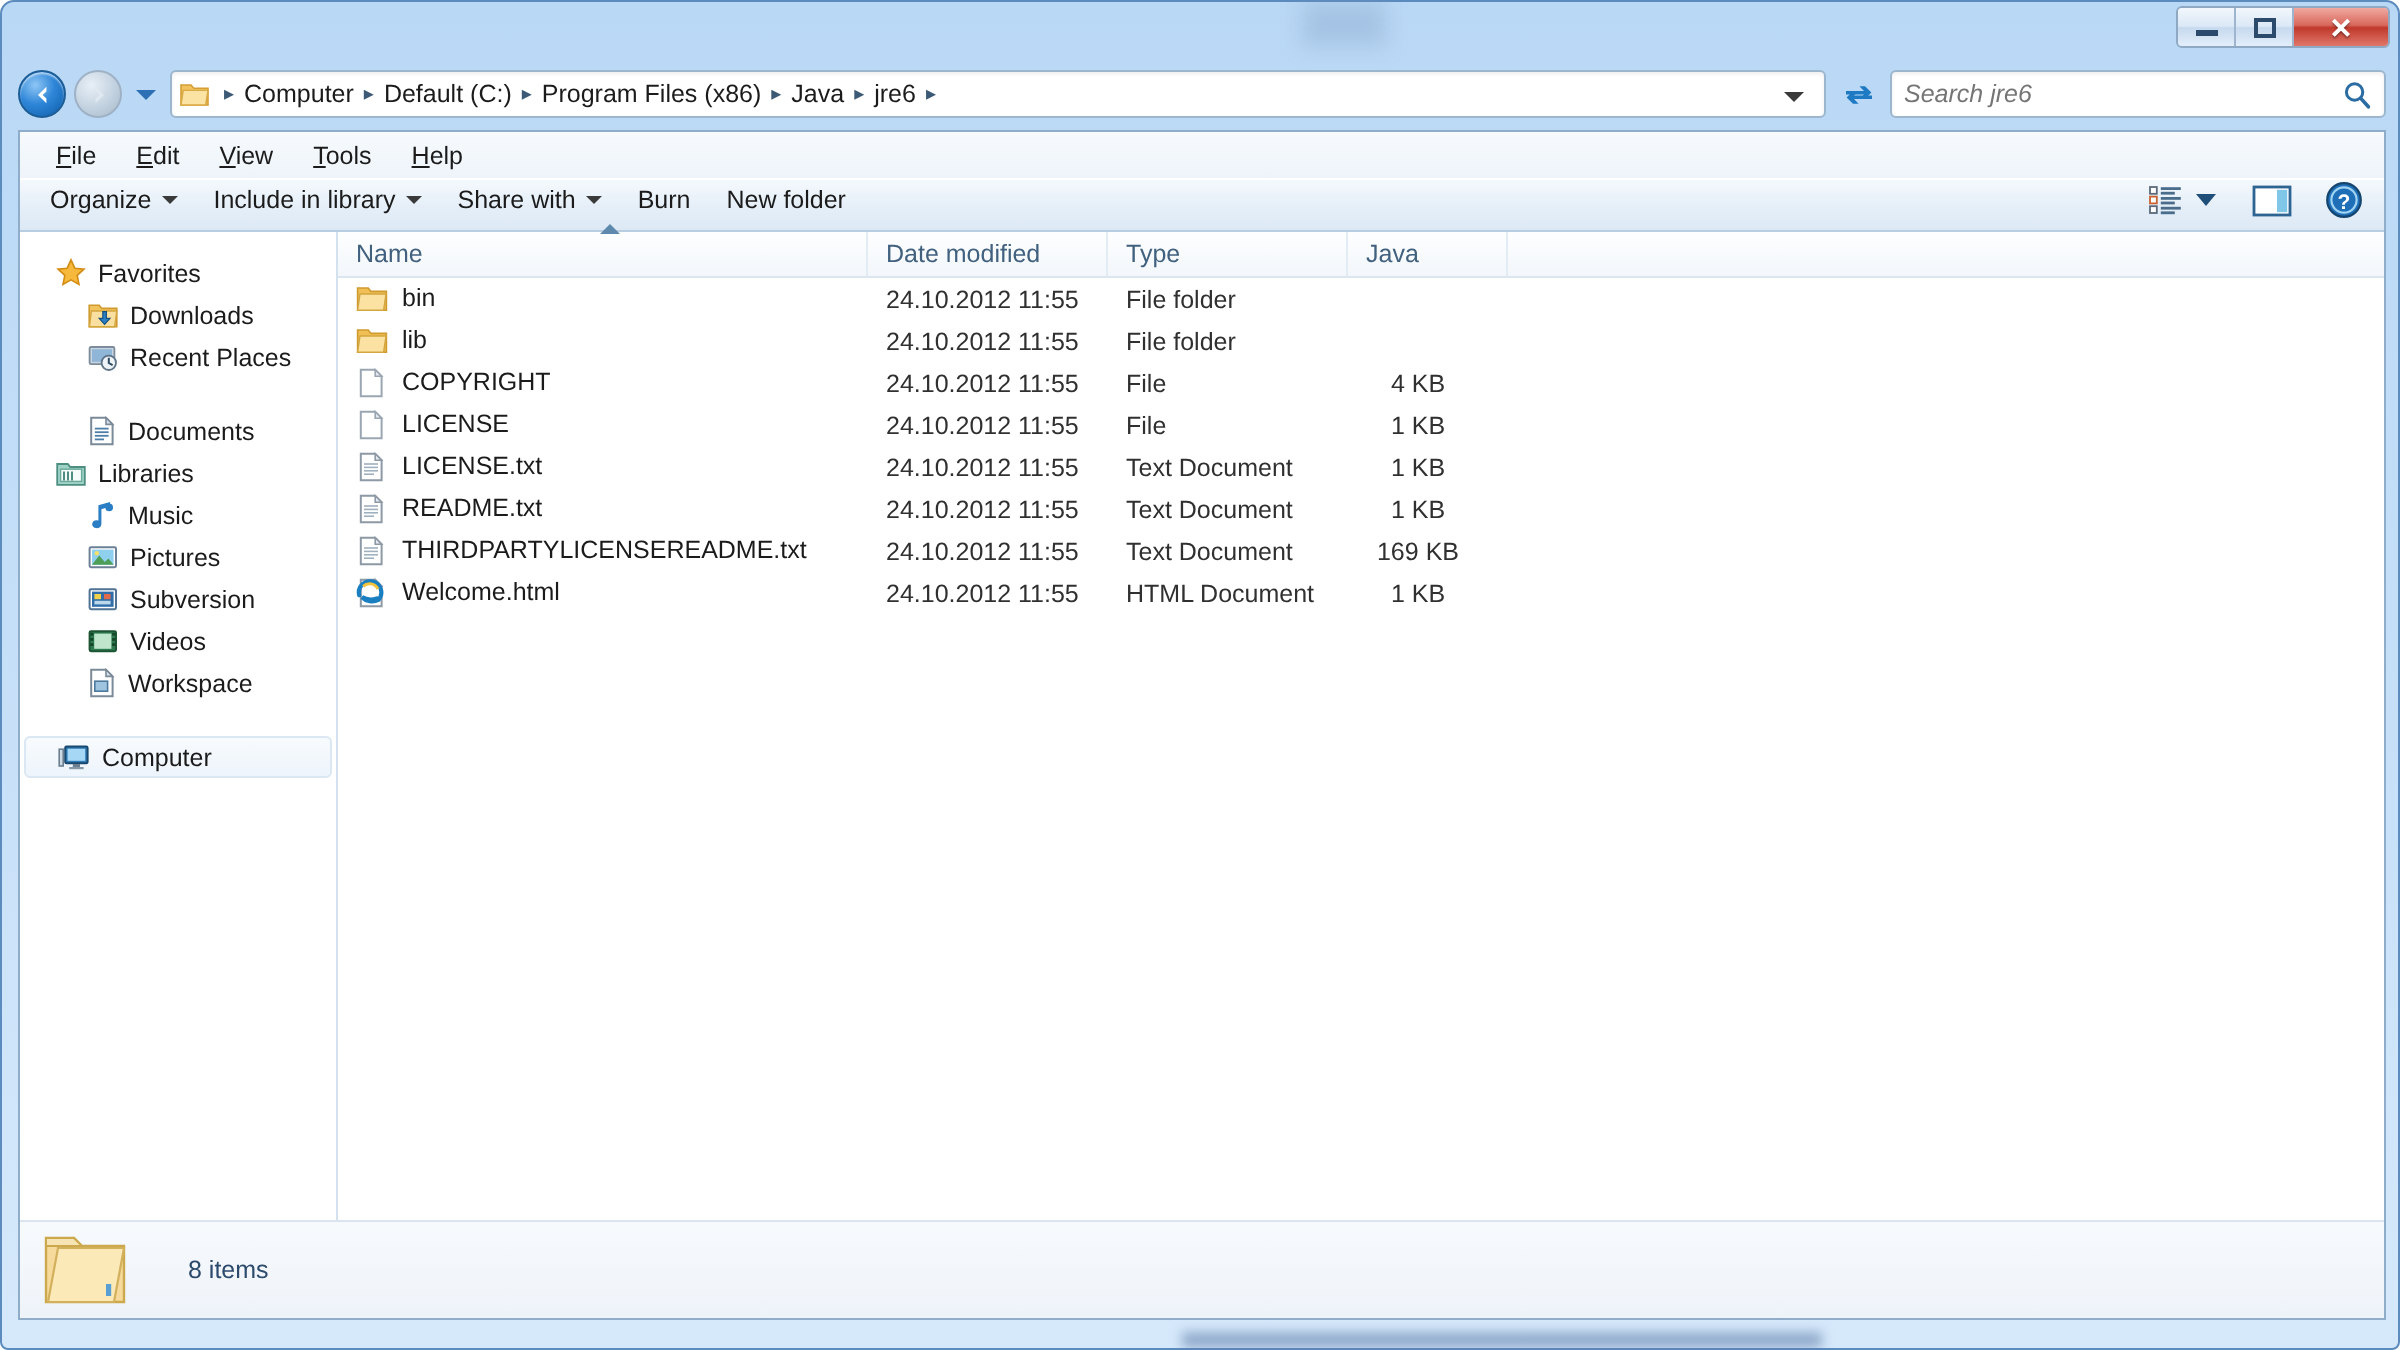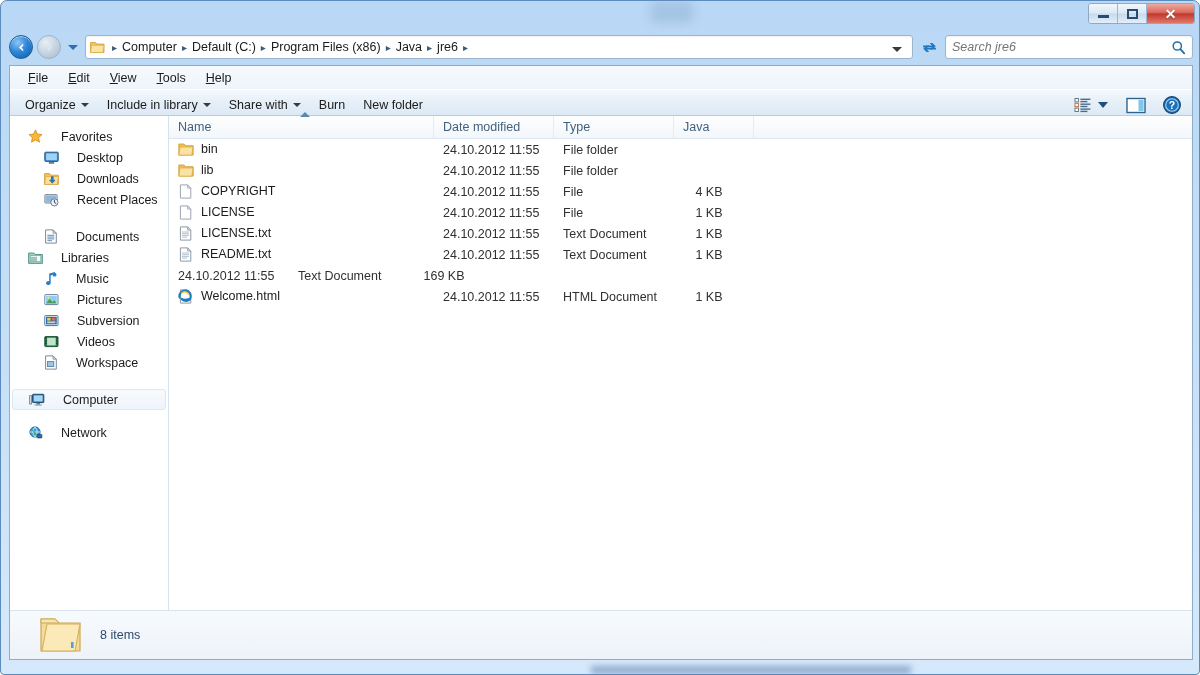--- a/index.html
+++ b/index.html
@@ -116,21 +116,21 @@
     padding-left: 10px; gap: 4px;
     background: linear-gradient(to bottom, #f6fafd 0%, #eef4fa 100%);
   }
   .menu-item {
     font-size: 12.5px; color: #1b1b1b; padding: 2px 8px;
   }
   .menu-item u { text-decoration: underline; }
 
   
   #toolbar {
-    height: 27px; display: flex; align-items: flex-end; padding: 0 6px;
+    height: 27px; display: flex; align-items: flex-start; padding: 0 6px;
     background: linear-gradient(to bottom, #f4f9fd 0%, #e6eff8 50%, #dce9f5 100%);
     border-top: 1px solid #ffffff;
     border-bottom: 1px solid #b9cde0;
   }
   .tb-item {
     font-size: 12.5px; color: #1b1b1b; padding: 3px 9px;
     display: flex; align-items: center; gap: 5px; white-space: nowrap;
   }
   .tb-caret { width: 0; height: 0; border-left: 4px solid transparent;
               border-right: 4px solid transparent; border-top: 4px solid #3a3a3a; }
@@ -138,21 +138,21 @@
 
   
   #panes { flex: 1; display: flex; min-height: 0; }
   #sidebar {
     width: 159px; background: #ffffff;
     border-right: 1px solid #d4e2ef;
     padding-top: 10px; overflow: hidden;
   }
   .nav-group { margin-bottom: 4px; }
   .nav-row {
-    display: flex; align-items: center; gap: 18px;
+    display: flex; align-items: center; gap: 6px;
     height: 21px; padding-left: 18px; font-size: 12.5px; color: #1b1b1b;
   }
   .nav-row.child { padding-left: 34px; }
   .nav-row.selected {
     margin: 0 2px; padding-left: 16px;
     background: linear-gradient(to bottom, #f8fbfe 0%, #edf4fb 100%);
     border: 1px solid #dbe7f2; border-radius: 3px;
   }
   .nav-spacer { height: 12px; }
 
@@ -185,22 +185,22 @@
   
   #rows { flex: 1; overflow: hidden; }
   .frow { height: 21px; display: flex; align-items: center; font-size: 12.5px; color: #1b1b1b; }
   .c-name { width: 265px; display: flex; align-items: flex-start; gap: 7px; padding-left: 9px; }
   .c-date { width: 120px; padding-left: 9px; color: #303030; }
   .c-type { width: 120px; padding-left: 9px; color: #303030; }
   .c-size { width: 80px; padding-right: 10px; text-align: center; color: #303030; }
 
   
   #statusbar {
-    height: 49px; display: flex; align-items: center; gap: 16px;
-    padding-left: 28px;
+    height: 49px; display: flex; align-items: center; gap: 28px;
+    padding-left: 10px;
     background: linear-gradient(to bottom, #f7fafd 0%, #eef3f9 100%);
     border-top: 1px solid #d9e4ee;
   }
   #status-text { font-size: 12.5px; color: #2c4a6b; }
 
   svg { display: block; }
 </style>
 </head>
 <body>
 
@@ -339,28 +339,20 @@
 
         <div class="nav-group">
           <div class="nav-row">
             <svg width="15" height="15" viewBox="0 0 15 15">
               <path d="M7.5 0.9 L9.4 5.1 L14 5.6 L10.6 8.7 L11.5 13.2 L7.5 10.9 L3.5 13.2 L4.4 8.7 L1 5.6 L5.6 5.1 Z" fill="#f6b93b" stroke="#d38b14" stroke-width="0.8"></path>
             </svg>
             <span>Favorites</span>
           </div>
           <div class="nav-row child">
             <svg width="15" height="14" viewBox="0 0 15 14">
-              <rect x="0.8" y="1.2" width="13.4" height="9.2" rx="0.8" fill="#3d8fd1" stroke="#1f5a8c" stroke-width="1"></rect>
-              <rect x="2.1" y="2.4" width="10.8" height="6.7" fill="#9fd3f5"></rect>
-              <rect x="4.8" y="11" width="5.4" height="1.8" fill="#6b7d8c"></rect>
-            </svg>
-            <span>Desktop</span>
-          </div>
-          <div class="nav-row child">
-            <svg width="15" height="14" viewBox="0 0 15 14">
               <path d="M0.6 1.6 h5 l1.3 1.6 h7.5 v9.2 h-13.8 z" fill="#f2c35c" stroke="#cf9a2f" stroke-width="0.8"></path>
               <path d="M1.7 4.5 h12.7 l-1.1 7.9 h-12.6 z" fill="#fae0a0" stroke="#d4a63f" stroke-width="0.7"></path>
               <path d="M7.4 4.8 v3.4 h-1.8 l2.7 3 2.7 -3 h-1.8 v-3.4 z" fill="#2b7ec4" stroke="#17527f" stroke-width="0.6"></path>
             </svg>
             <span>Downloads</span>
           </div>
           <div class="nav-row child">
             <svg width="15" height="14" viewBox="0 0 15 14">
               <rect x="0.8" y="1.5" width="12.4" height="8.6" rx="0.7" fill="#c8d4df" stroke="#7c8c9b" stroke-width="0.9"></rect>
               <rect x="2" y="2.6" width="10" height="6.3" fill="#8fb6d6"></rect>
@@ -456,29 +448,20 @@
             <rect x="3.6" y="1.3" width="11.2" height="8.3" rx="0.7" fill="#2f7cb8" stroke="#19486e" stroke-width="1"></rect>
             <rect x="4.8" y="2.4" width="8.8" height="6" fill="#a6d8f5"></rect>
             <rect x="7.4" y="10" width="3.6" height="1.6" fill="#6b7f90"></rect>
             <rect x="5.6" y="11.5" width="7.2" height="1.1" fill="#8697a6"></rect>
           </svg>
           <span>Computer</span>
         </div>
 
         <div class="nav-spacer"></div>
 
-        <div class="nav-row">
-          <svg width="15" height="14" viewBox="0 0 15 14">
-            <circle cx="7" cy="6" r="5.1" fill="#3a9ad9" stroke="#1d5f91" stroke-width="0.9"></circle>
-            <path d="M2 6 h10 M7 1 a7 7 0 0 1 0 10 a7 7 0 0 1 0 -10" fill="none" stroke="#cfeaf9" stroke-width="0.9"></path>
-            <path d="M4.2 3 a6 6 0 0 0 5.6 6.2" fill="#4fae62" opacity="0.85"></path>
-            <rect x="9.2" y="8.4" width="4.6" height="3.5" rx="0.5" fill="#2f6ea8" stroke="#17456d" stroke-width="0.8"></rect>
-          </svg>
-          <span>Network</span>
-        </div>
       </div>
 
       <div id="content">
 
         <div id="colhead">
           <div id="sortmark"></div>
           <div class="col name">
             <span>Name</span>
           </div>
           <div class="col date">
@@ -572,20 +555,33 @@
                     <line x1="4" y1="11.1" x2="9" y2="11.1"></line>
                   </g>
                 </svg>
                 <span>README.txt</span>
               </div>
               <div class="c-date">24.10.2012 11:55</div>
               <div class="c-type">Text Document</div>
               <div class="c-size">1 KB</div>
             </div>
             <div class="frow">
+              <div class="c-name">
+                <svg width="16" height="15" viewBox="0 0 16 15">
+                  <path d="M2.4 0.9 h7.2 l3.2 3.2 v10 H2.4 Z" fill="#ffffff" stroke="#8d99a5" stroke-width="1"></path>
+                  <path d="M9.6 0.9 v3.2 h3.2 z" fill="#e4eaf0" stroke="#8d99a5" stroke-width="0.8"></path>
+                  <g stroke="#9fb0bf" stroke-width="0.8">
+                    <line x1="4" y1="6" x2="11" y2="6"></line>
+                    <line x1="4" y1="7.7" x2="11" y2="7.7"></line>
+                    <line x1="4" y1="9.4" x2="11" y2="9.4"></line>
+                    <line x1="4" y1="11.1" x2="9" y2="11.1"></line>
+                  </g>
+                </svg>
+                <span>THIRDPARTYLICENSEREADME.txt</span>
+              </div>
               <div class="c-date">24.10.2012 11:55</div>
               <div class="c-type">Text Document</div>
               <div class="c-size">169 KB</div>
             </div>
             <div class="frow">
               <div class="c-name">
                 <svg width="16" height="15" viewBox="0 0 16 15">
                   <path d="M2.4 0.9 h7.2 l3.2 3.2 v10 H2.4 Z" fill="#ffffff" stroke="#8d99a5" stroke-width="1"></path>
                   <path d="M9.6 0.9 v3.2 h3.2 z" fill="#e4eaf0" stroke="#8d99a5" stroke-width="0.8"></path>
                   <path d="M1.6 8.6 a5.6 5.6 0 1 1 9.6 2.4 a7 7 0 0 1 -8.2 -1.4 a9 9 0 0 0 7.4 0.6" fill="none" stroke="#1a7fc1" stroke-width="2.1" stroke-linecap="round"></path>

